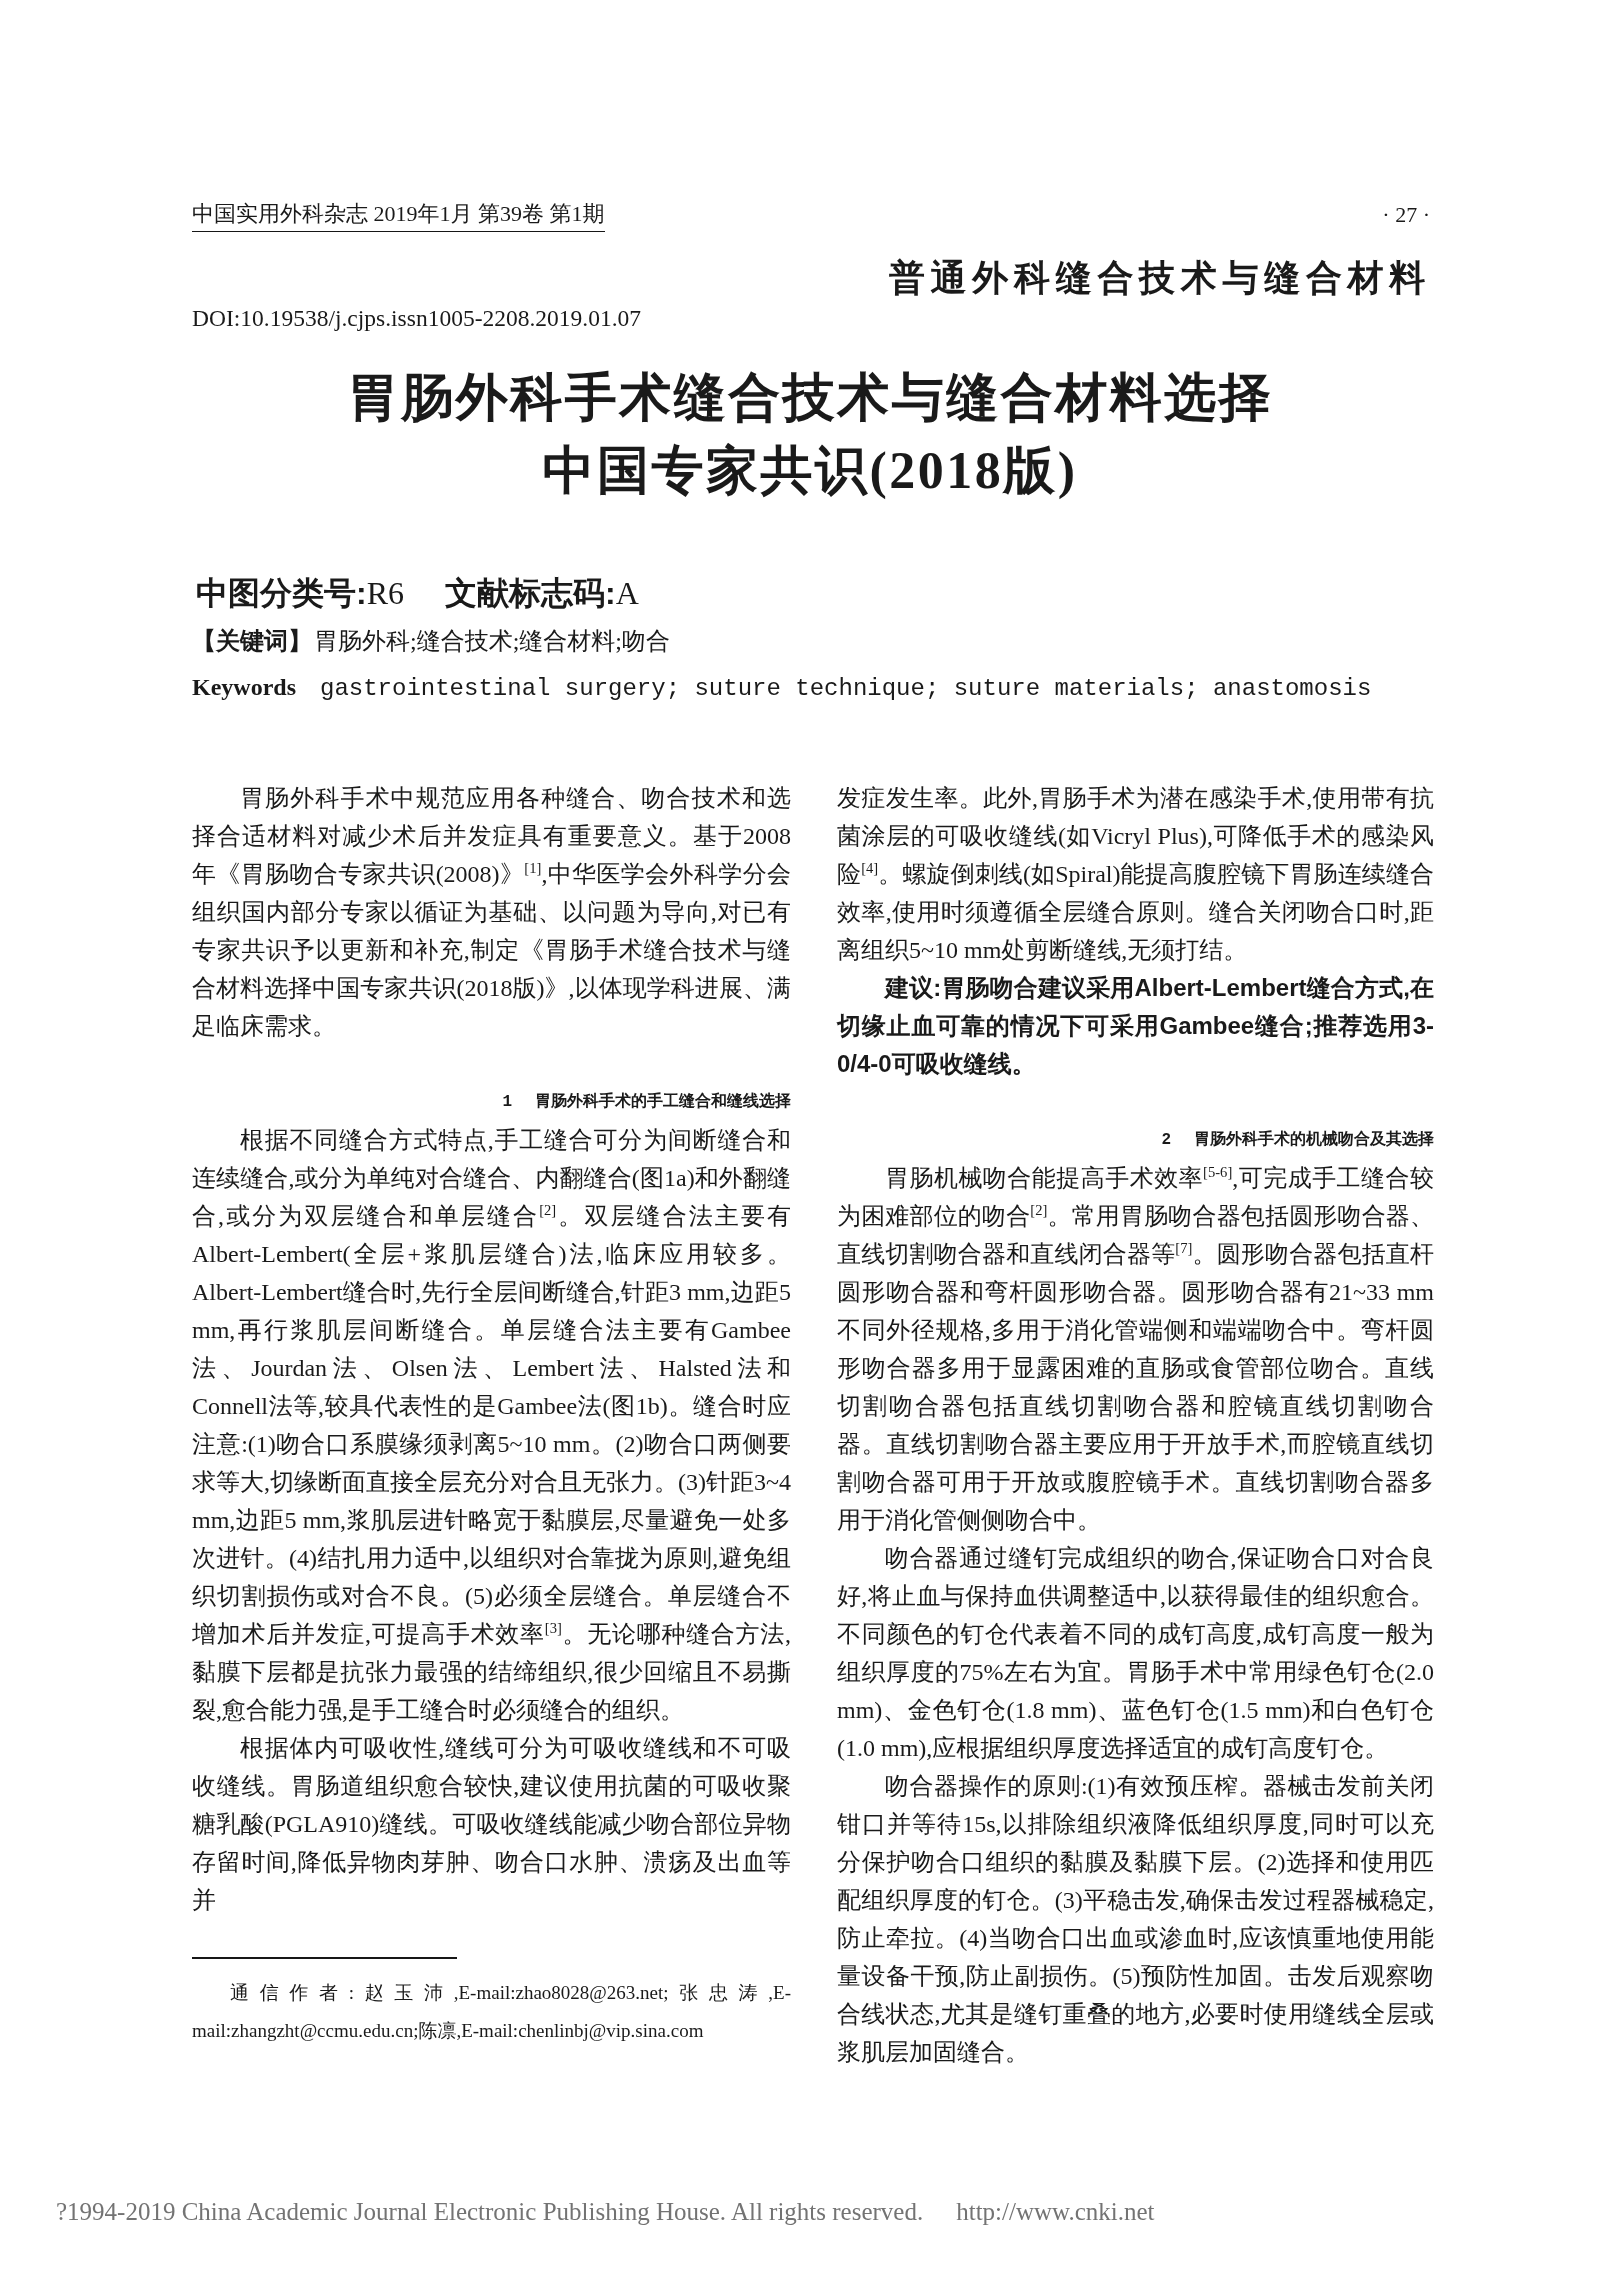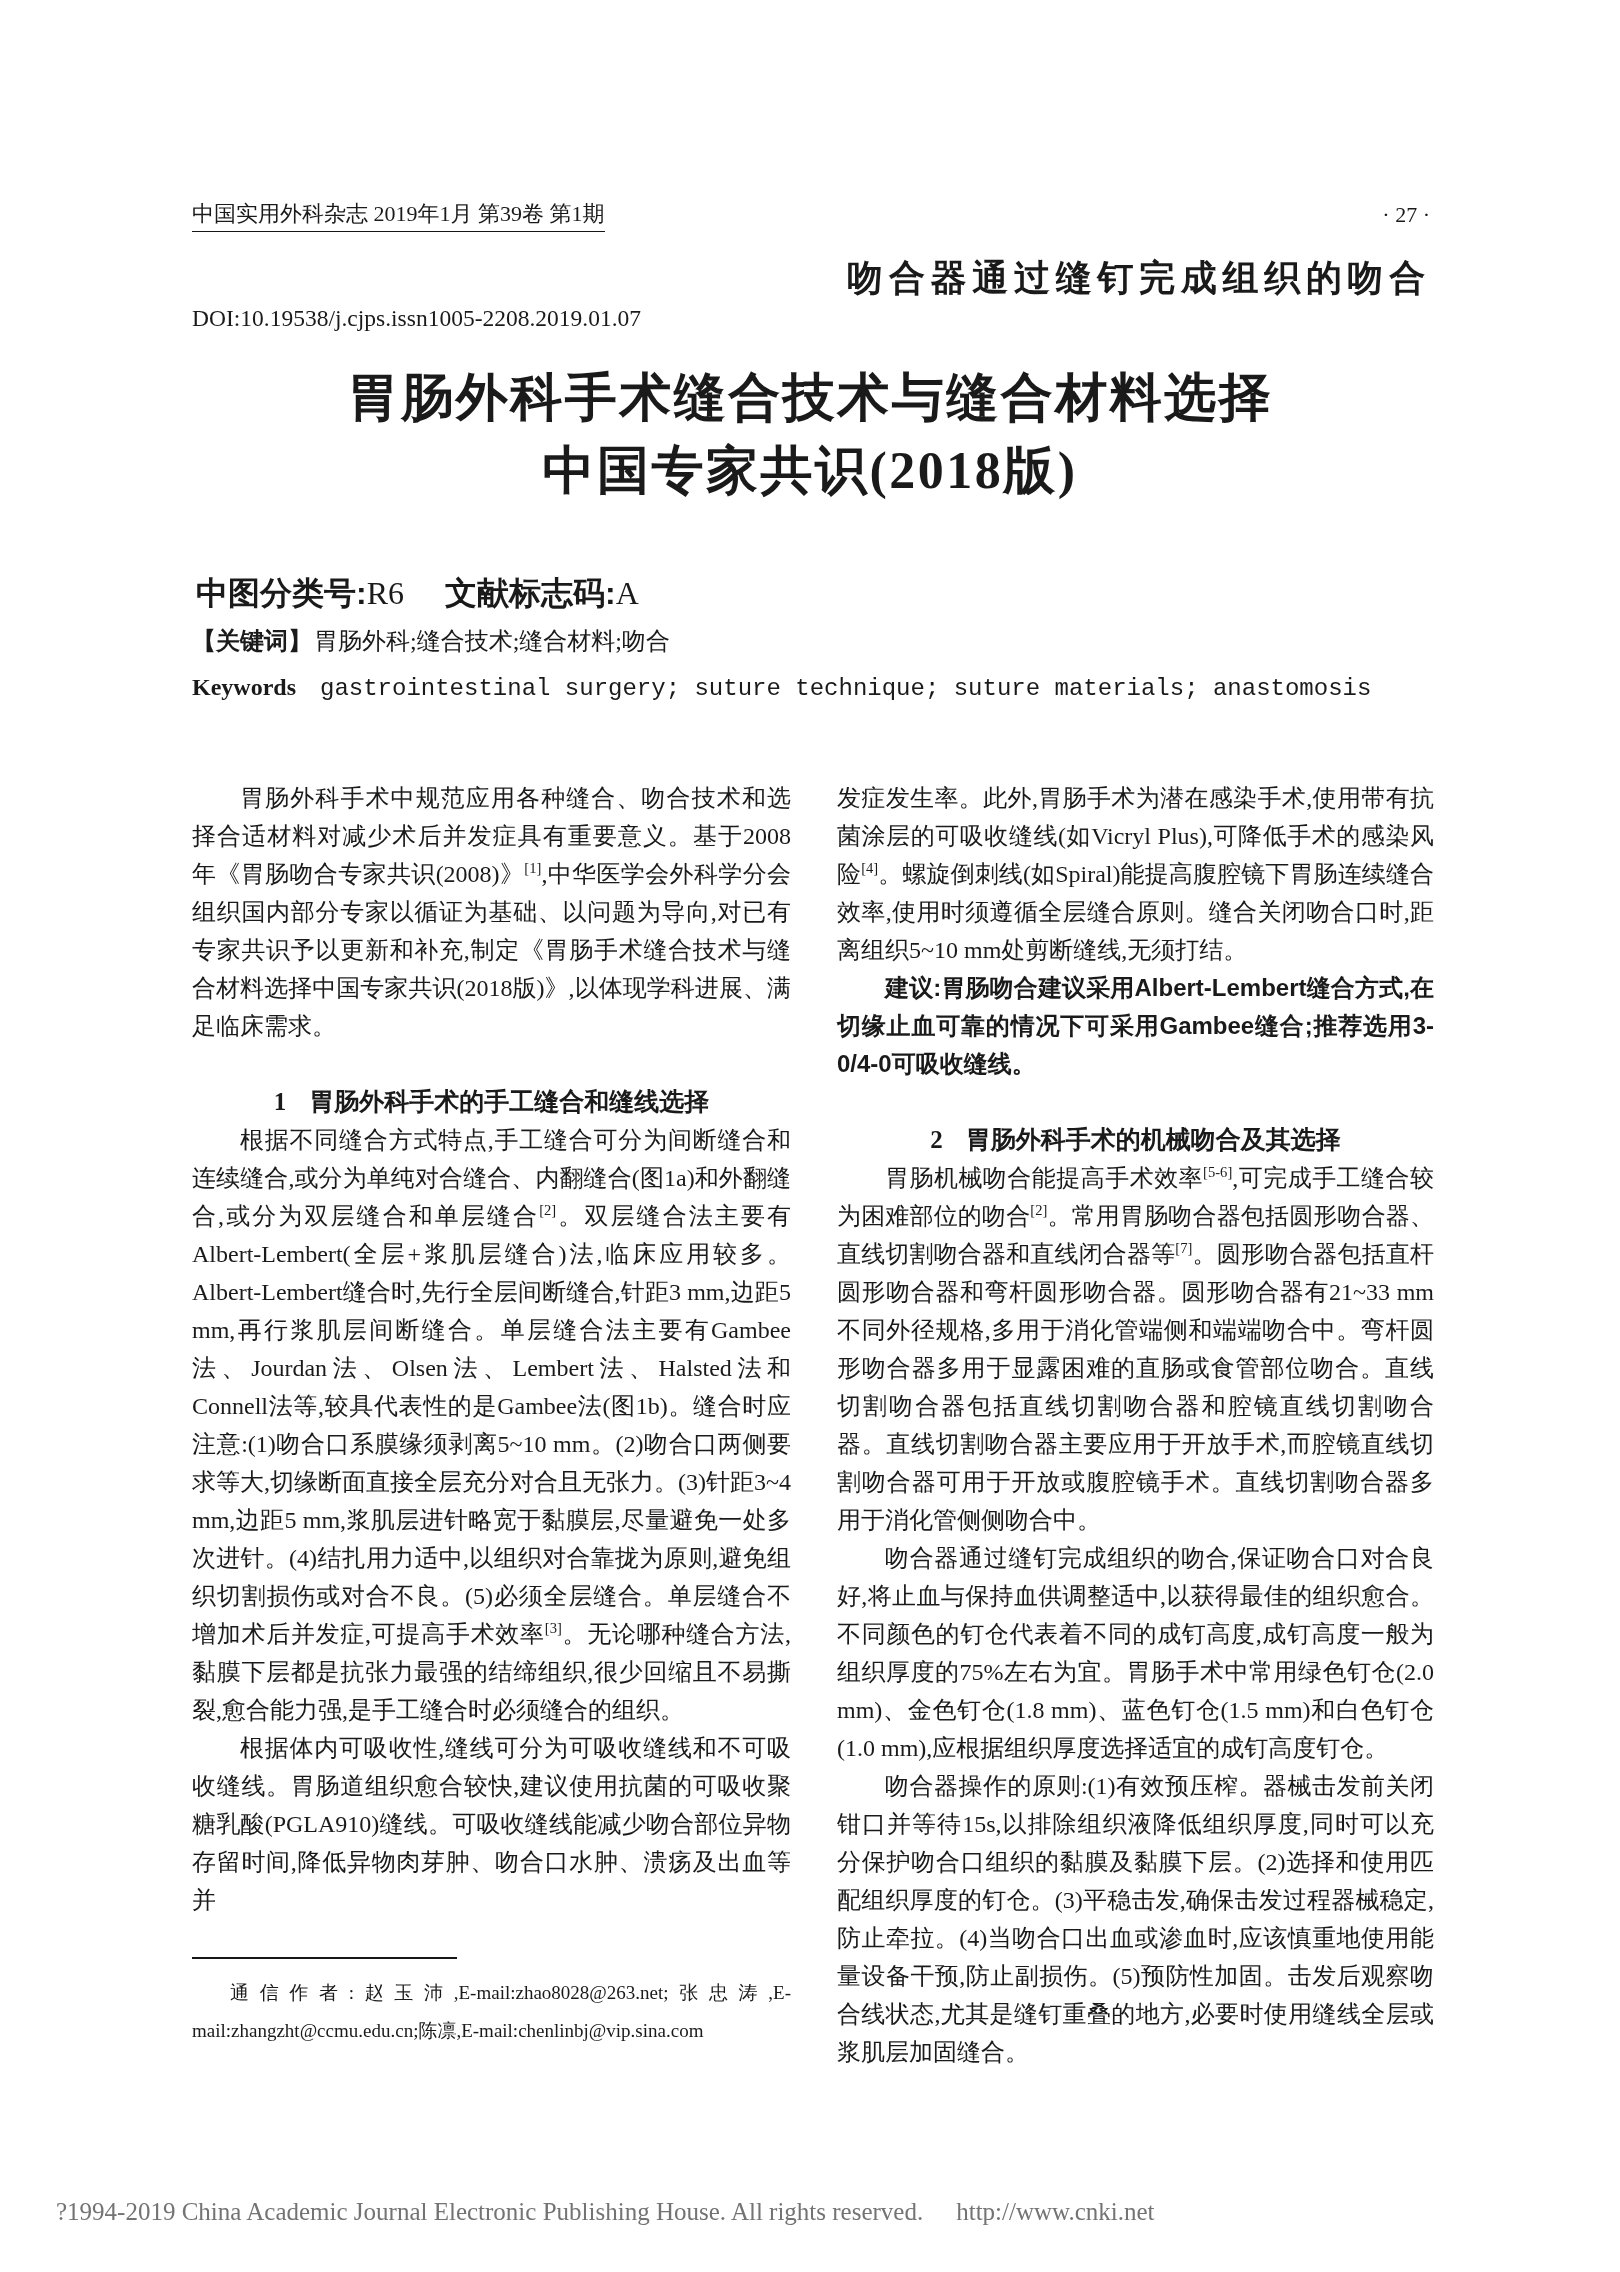--- a/index.html
+++ b/index.html
@@ -82,23 +82,23 @@
   .body-p.indent { text-indent: 2em; }
   .body-p sup {
     font-size: 14.6px; line-height: 0; vertical-align: super; letter-spacing: 0;
   }
   .bold-p {
     font-family: "Liberation Sans", "DejaVu Sans", sans-serif;
     font-weight: 700;
   }
   .sec-heading {
     margin: 38px 0 0 0;
-    font-family: Liberation Serif, serif;
-    font-weight: 700; font-size: 25px; line-height: 38px;
-    text-align: center;
+    font-family: Liberation Mono, monospace;
+    font-weight: 700; font-size: 16px; line-height: 38px;
+    text-align: right;
   }
   .sec-num { margin-right: 23px; }
 
   
   .footnote-rule {
     position: absolute; left: 192px; top: 1957px;
     width: 265px; height: 1.9px; background: #161616;
   }
   .footnote {
     position: absolute; left: 192px; top: 1974px; width: 599px;
@@ -116,21 +116,21 @@
 </style>
 </head>
 <body>
 
 <div class="page">
 
   <div class="journal-header"><span>中国实用外科杂志 2019年1月 第39卷 第1期</span></div>
 
   <div class="page-number">· 27 ·</div>
 
-  <div class="column-label">吻合器通过缝钉完成组织的吻合</div>
+  <div class="column-label">普通外科缝合技术与缝合材料</div>
 
   <div class="doi">DOI:10.19538/j.cjps.issn1005-2208.2019.01.07</div>
 
   <h1 class="title">
     <span class="title-line">胃肠外科手术缝合技术与缝合材料选择</span>
     <span class="title-line">中国专家共识(2018版)</span>
   </h1>
 
 
   <div class="meta-line">

